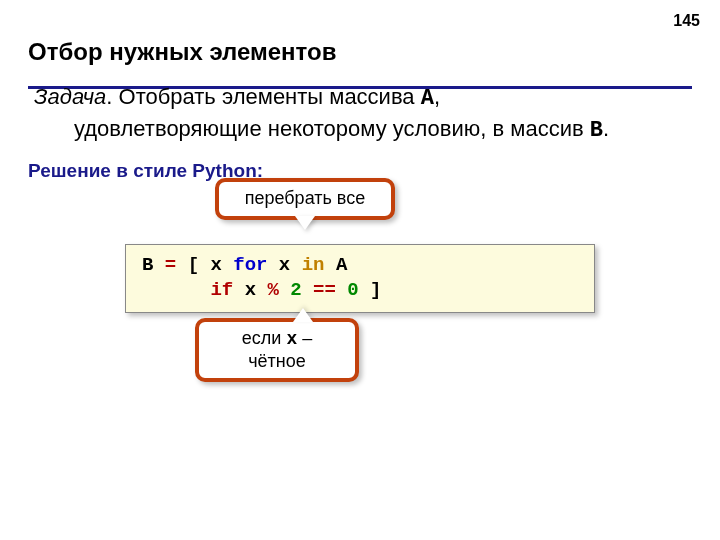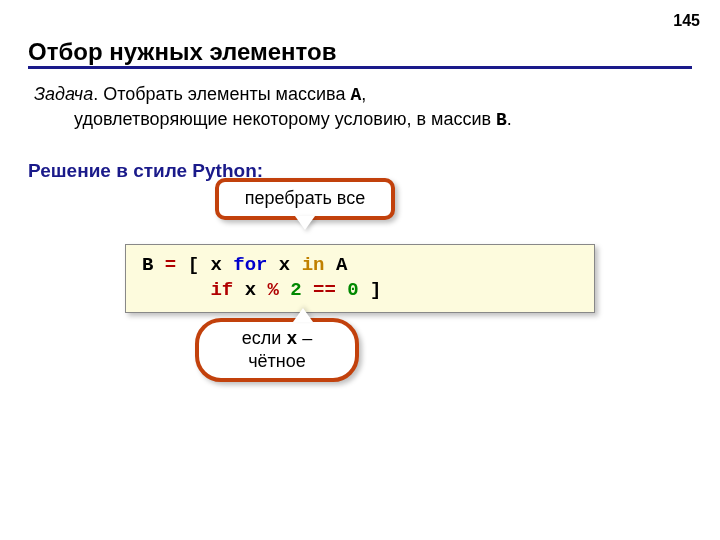--- a/index.html
+++ b/index.html
@@ -21,29 +21,29 @@
     margin-left: 14px;
   }
   .title {
     position: absolute;
     top: 38px;
     left: 28px;
     right: 28px;
     font-size: 24px;
     font-weight: bold;
     color: #000;
-    padding-bottom: 0;
+    padding-bottom: 20px;
     border-bottom: 3px solid #1a1a8a;
   }
   .task {
     position: absolute;
     top: 82px;
     left: 34px;
     right: 30px;
-    font-size: 18px;
+    font-size: 22px;
     line-height: 1.35;
     color: #000;
   }
   .task em { font-style: italic; }
   .task .indent { display: block; padding-left: 40px; }
   .mono-inline {
     font-family: "Courier New", monospace;
     font-weight: bold;
   }
   .solution-label {
@@ -81,21 +81,20 @@
     width: 0; height: 0;
     border-left: 10px solid transparent;
     border-right: 10px solid transparent;
     border-top: 14px solid #ffffff;
     filter: drop-shadow(2px 2px 2px rgba(0,0,0,0.2));
   }
   .callout-bottom {
     top: 318px;
     left: 195px;
     width: 164px;
-    border-radius: 26px;
   }
   .callout-bottom::after {
     content: "";
     position: absolute;
     top: -14px;
     left: 60%;
     width: 0; height: 0;
     border-left: 10px solid transparent;
     border-right: 10px solid transparent;
     border-bottom: 14px solid #ffffff;

